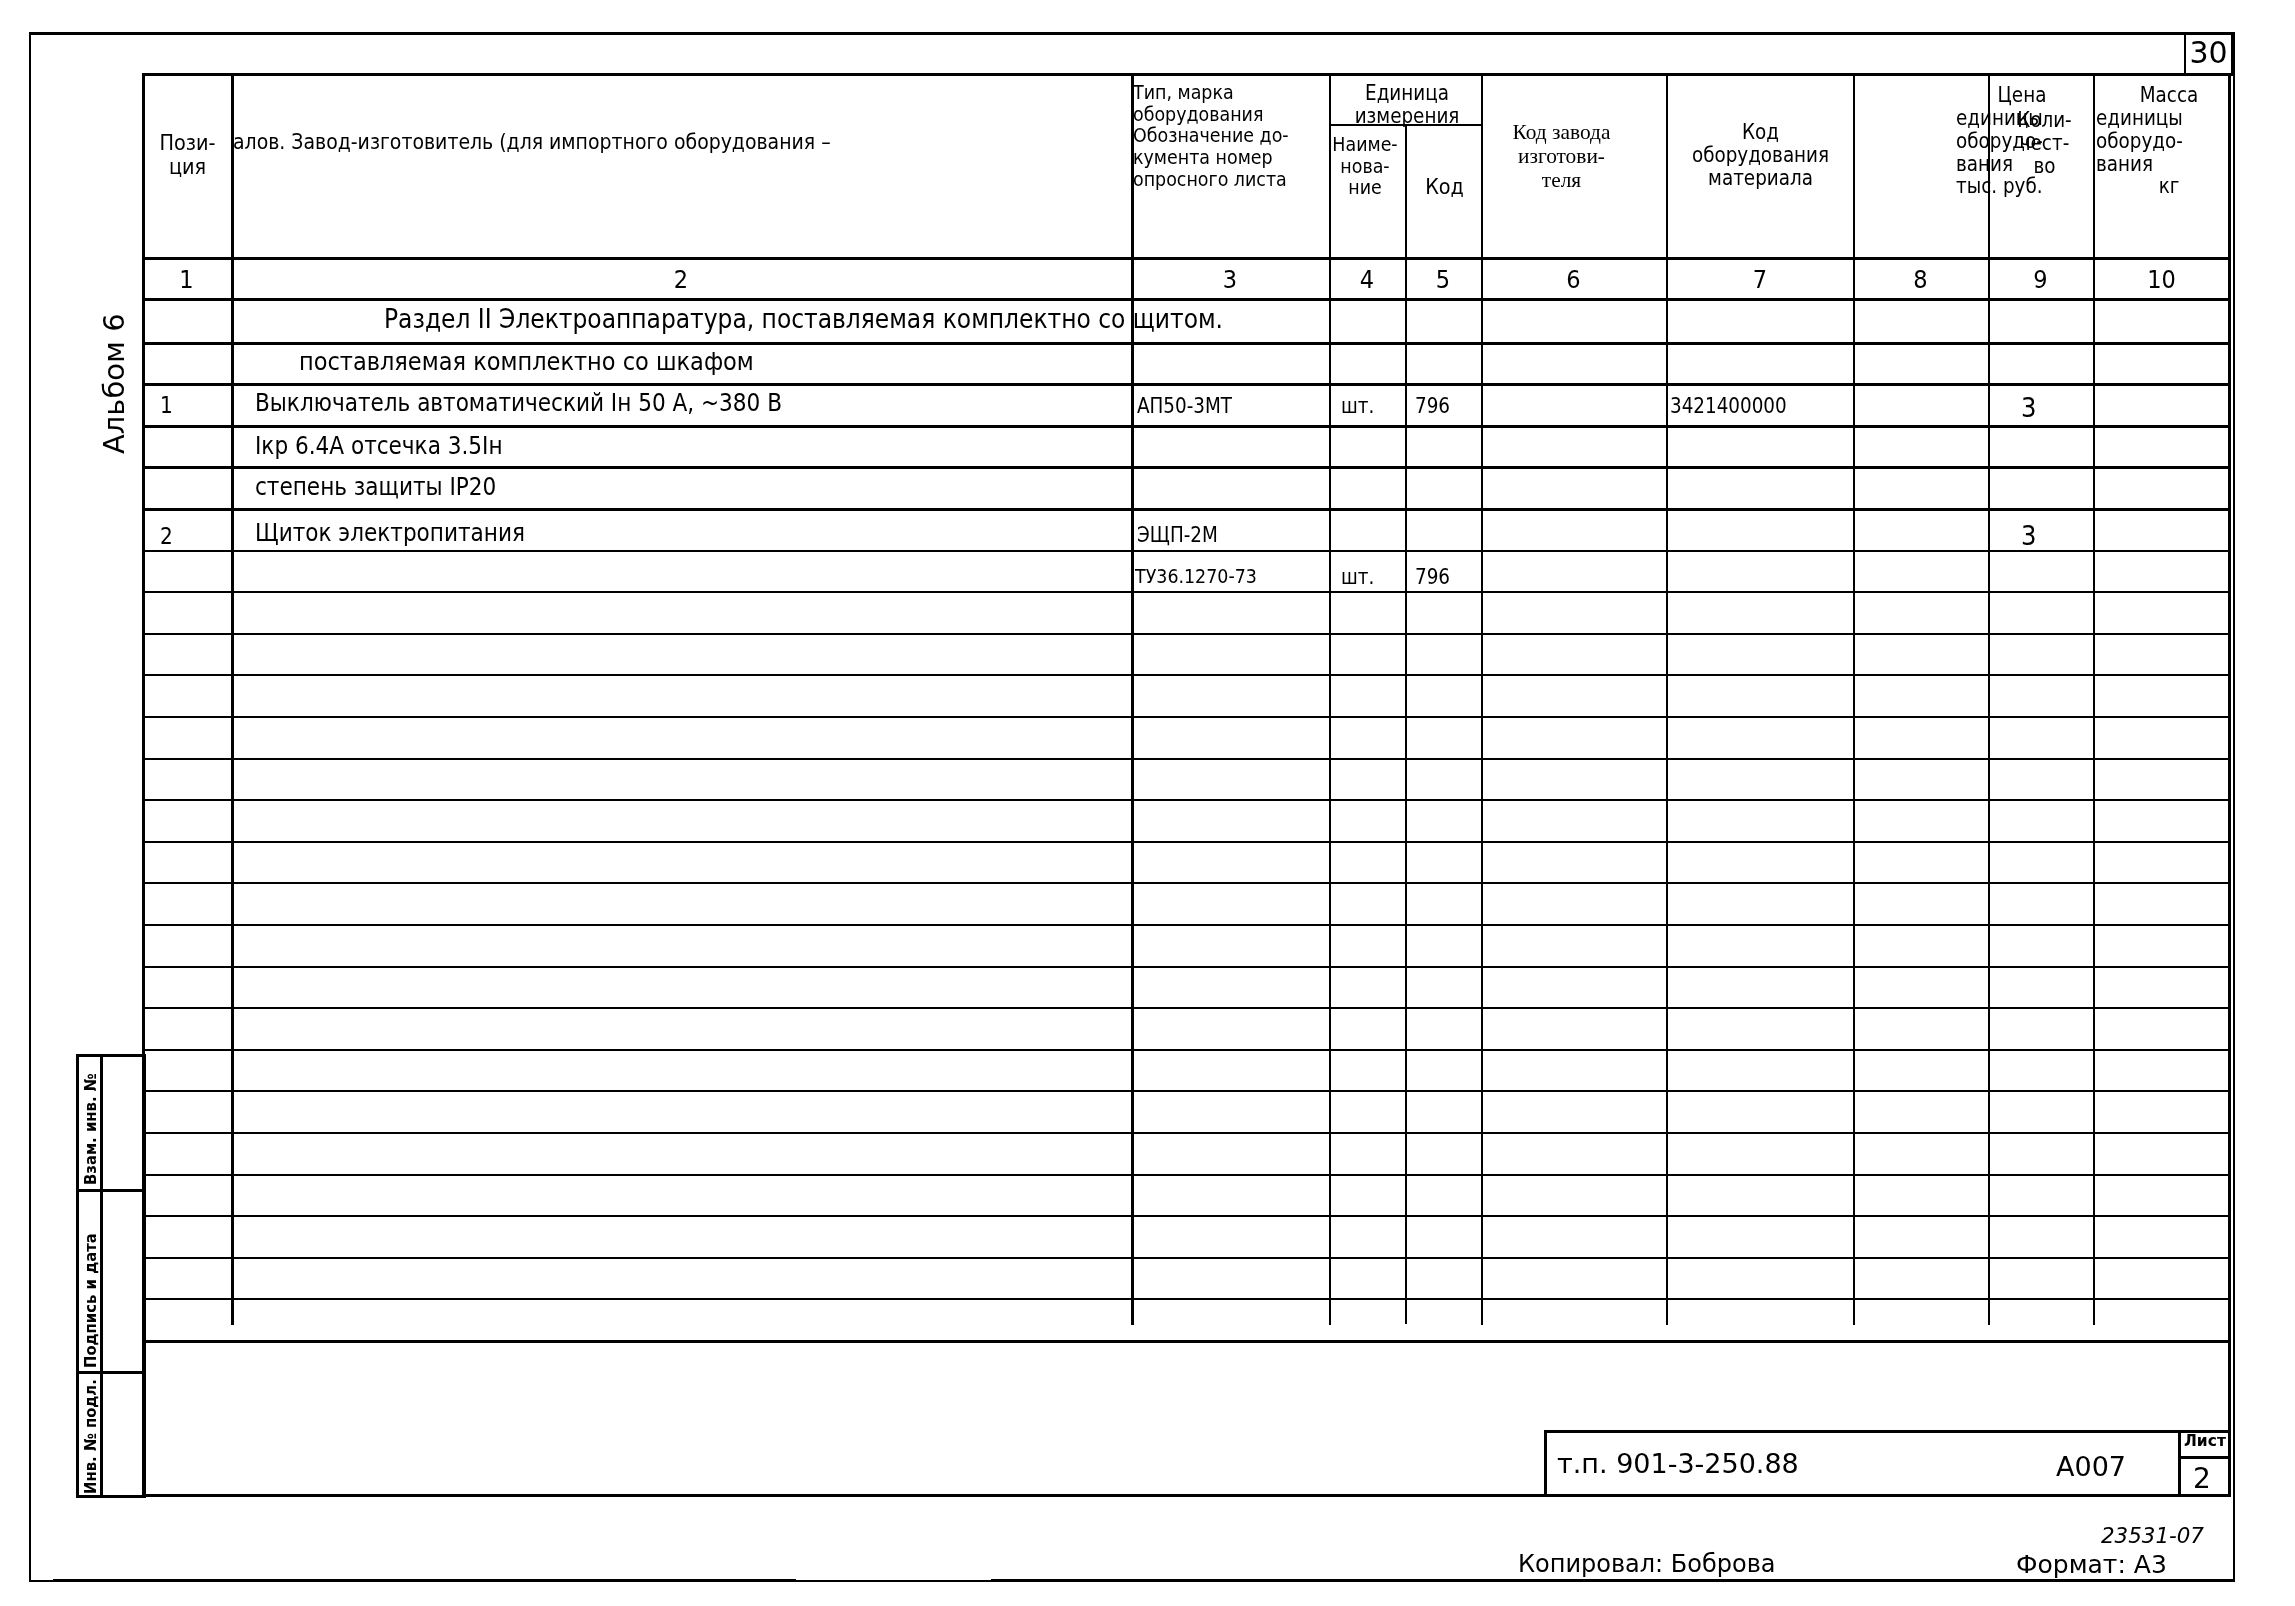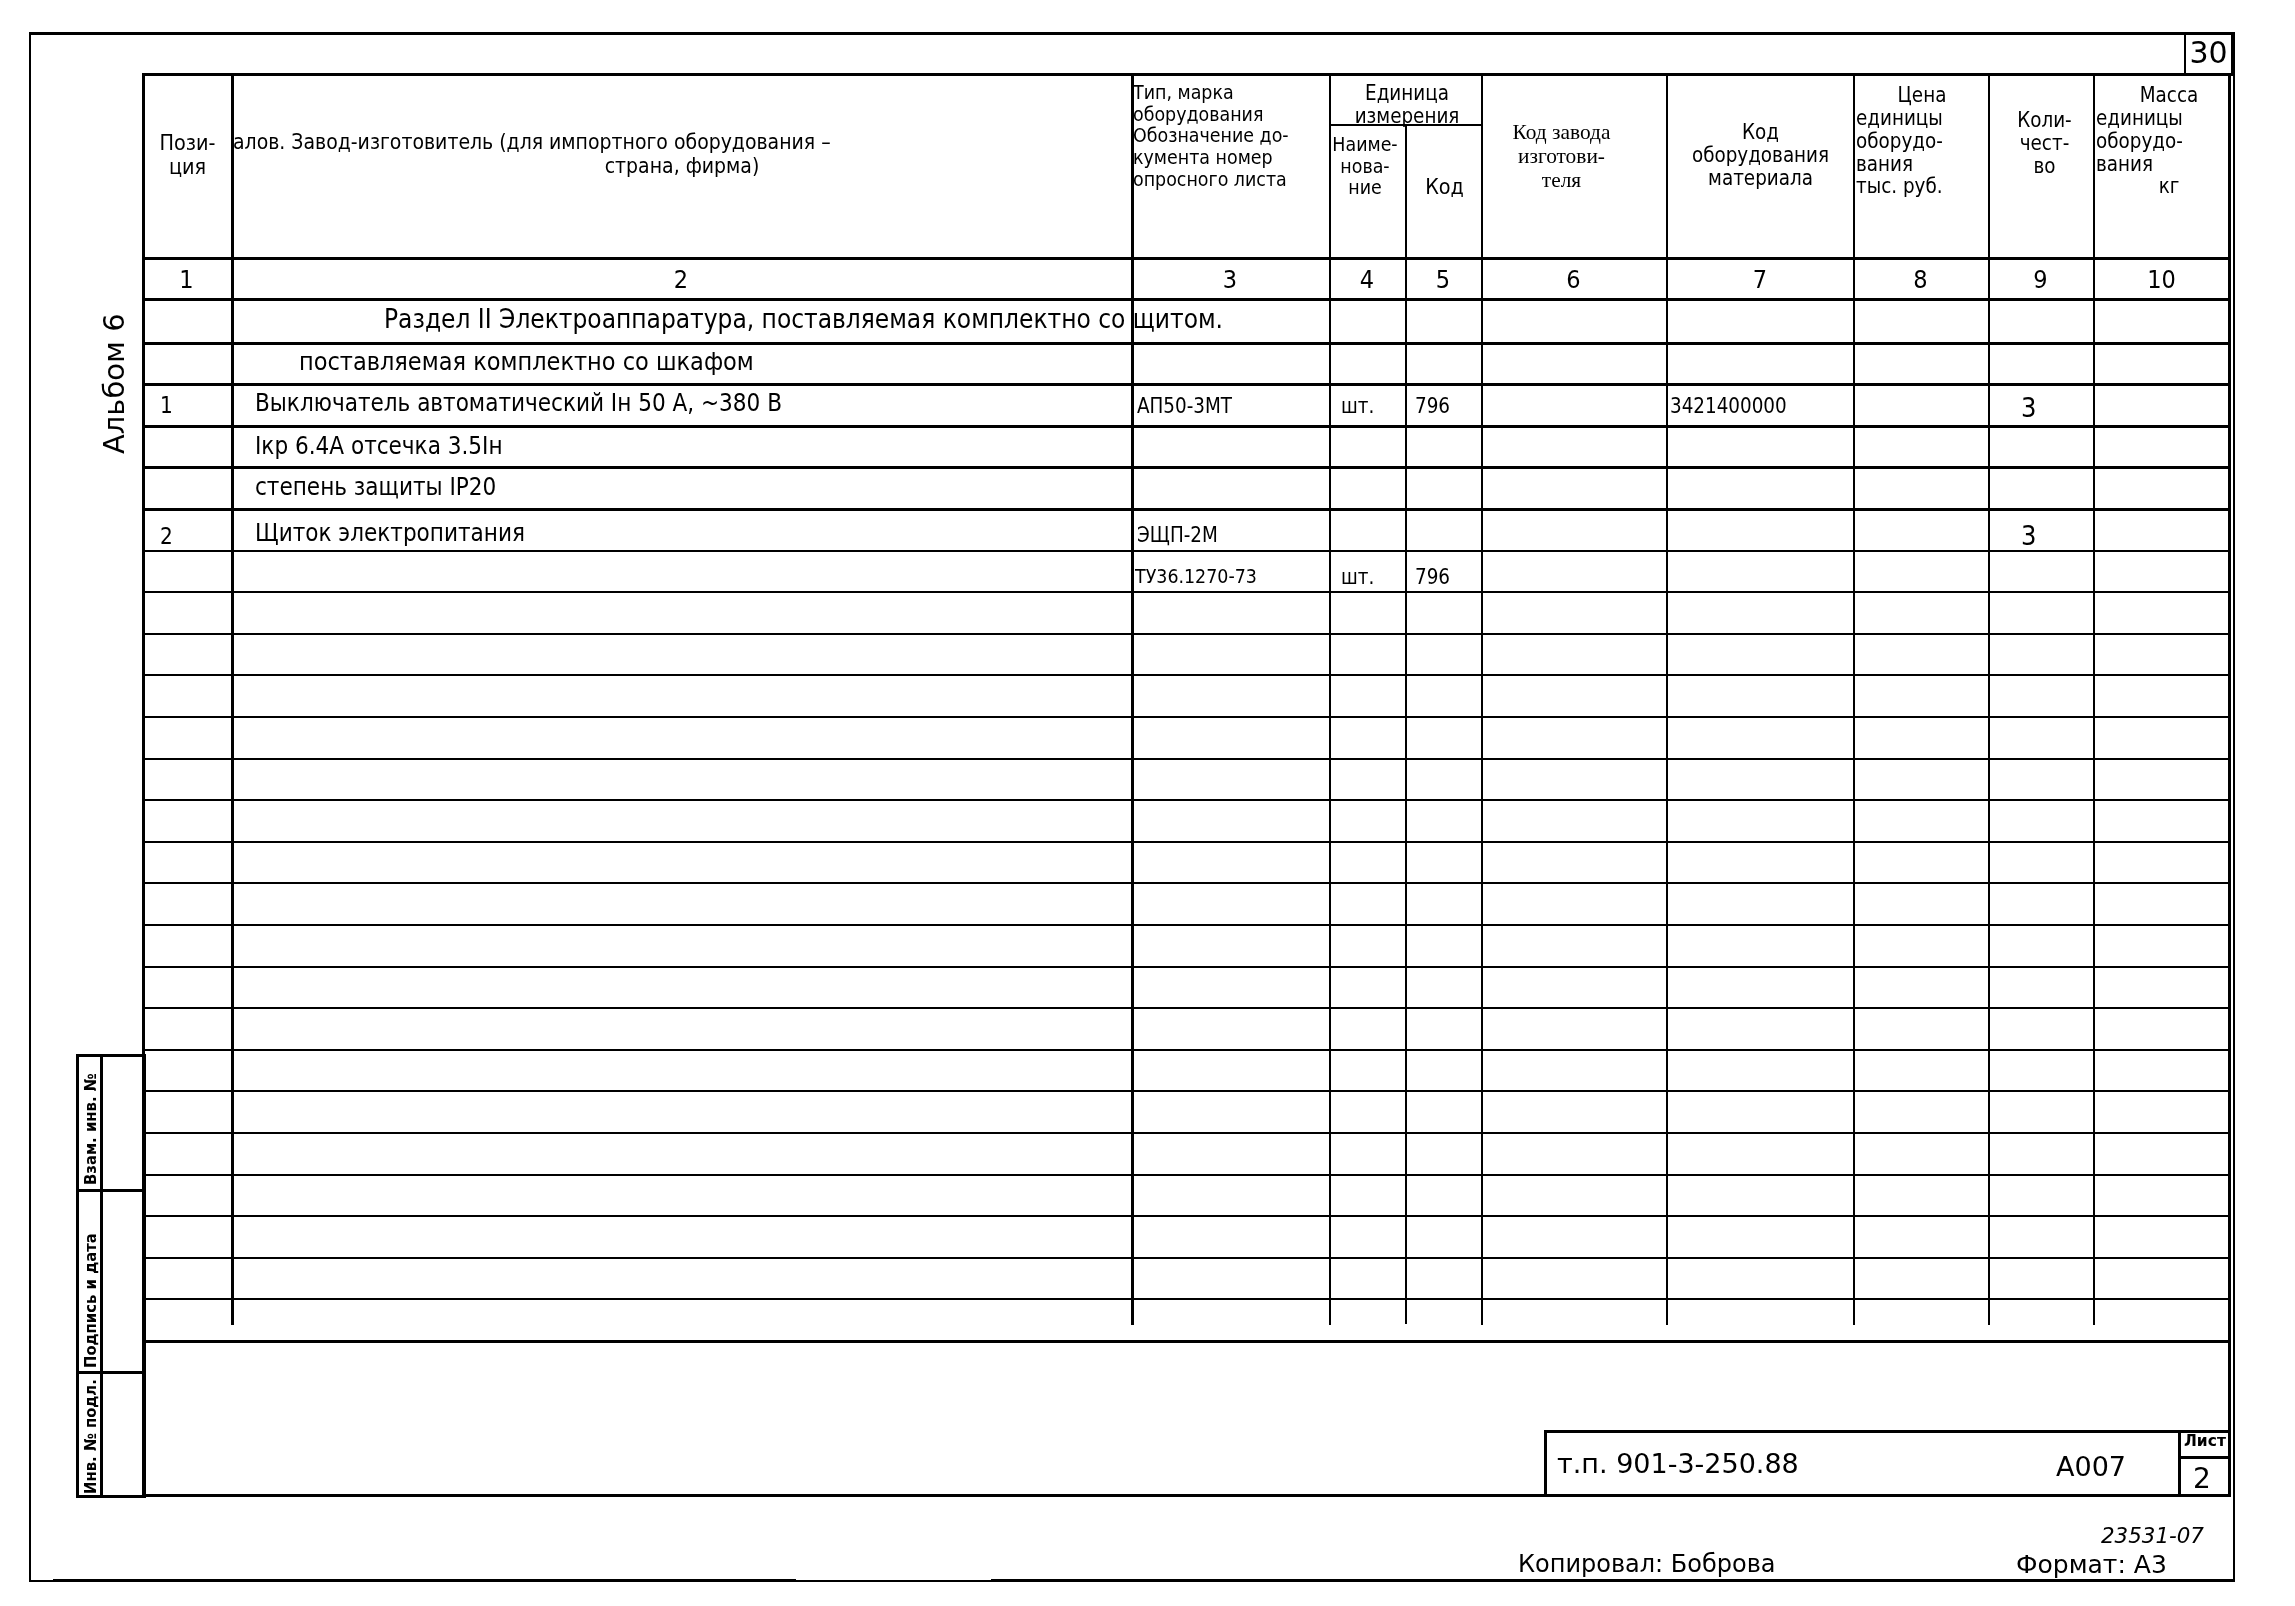--- a/index.html
+++ b/index.html
@@ -75,21 +75,20 @@
 
   <div class="hline" style="left:142px;top:257px;width:2089px;height:3.4px;"></div>
   <div class="hline" style="left:142px;top:298px;width:2089px;height:3.4px;"></div>
 
   <div class="hdr-text" style="left:144px;top:131px;width:87px;">
     <div>Пози-</div>
     <div>ция</div>
   </div>
   <div class="hdr-text" style="left:233px;top:131px;width:898px;font-size:21px;">
     <div style="text-align:left;">алов. Завод-изготовитель (для импортного оборудования –</div>
-    <div>страна, фирма)</div>
   </div>
   <div class="hdr-text" style="left:1133px;top:82px;width:196px;font-size:19.4px;text-align:left;">
     <div>Тип, марка</div>
     <div>оборудования</div>
     <div>Обозначение до-</div>
     <div>кумента номер</div>
     <div>опросного листа</div>
   </div>
   <div class="hdr-text" style="left:1332px;top:82px;width:150px;font-size:20.4px;">
     <div>Единица</div>
@@ -106,21 +105,21 @@
   <div class="hdr-text" style="left:1484px;top:121px;width:155px;font-family:Liberation Serif, serif;">
     <div>Код завода</div>
     <div>изготови-</div>
     <div>теля</div>
   </div>
   <div class="hdr-text" style="left:1668px;top:121px;width:185px;font-size:20.4px;">
     <div>Код</div>
     <div>оборудования</div>
     <div>материала</div>
   </div>
-  <div class="hdr-text" style="left:1856px;top:84px;width:132px;font-size:20.4px;">
+  <div class="hdr-text" style="left:1956px;top:84px;width:132px;font-size:20.4px;">
     <div>Цена</div>
     <div style="text-align:left;">единицы</div>
     <div style="text-align:left;">оборудо-</div>
     <div style="text-align:left;">вания</div>
     <div style="text-align:left;">тыс. руб.</div>
   </div>
   <div class="hdr-text" style="left:1990px;top:109px;width:109px;font-size:20.4px;">
     <div>Коли-</div>
     <div>чест-</div>
     <div>во</div>

